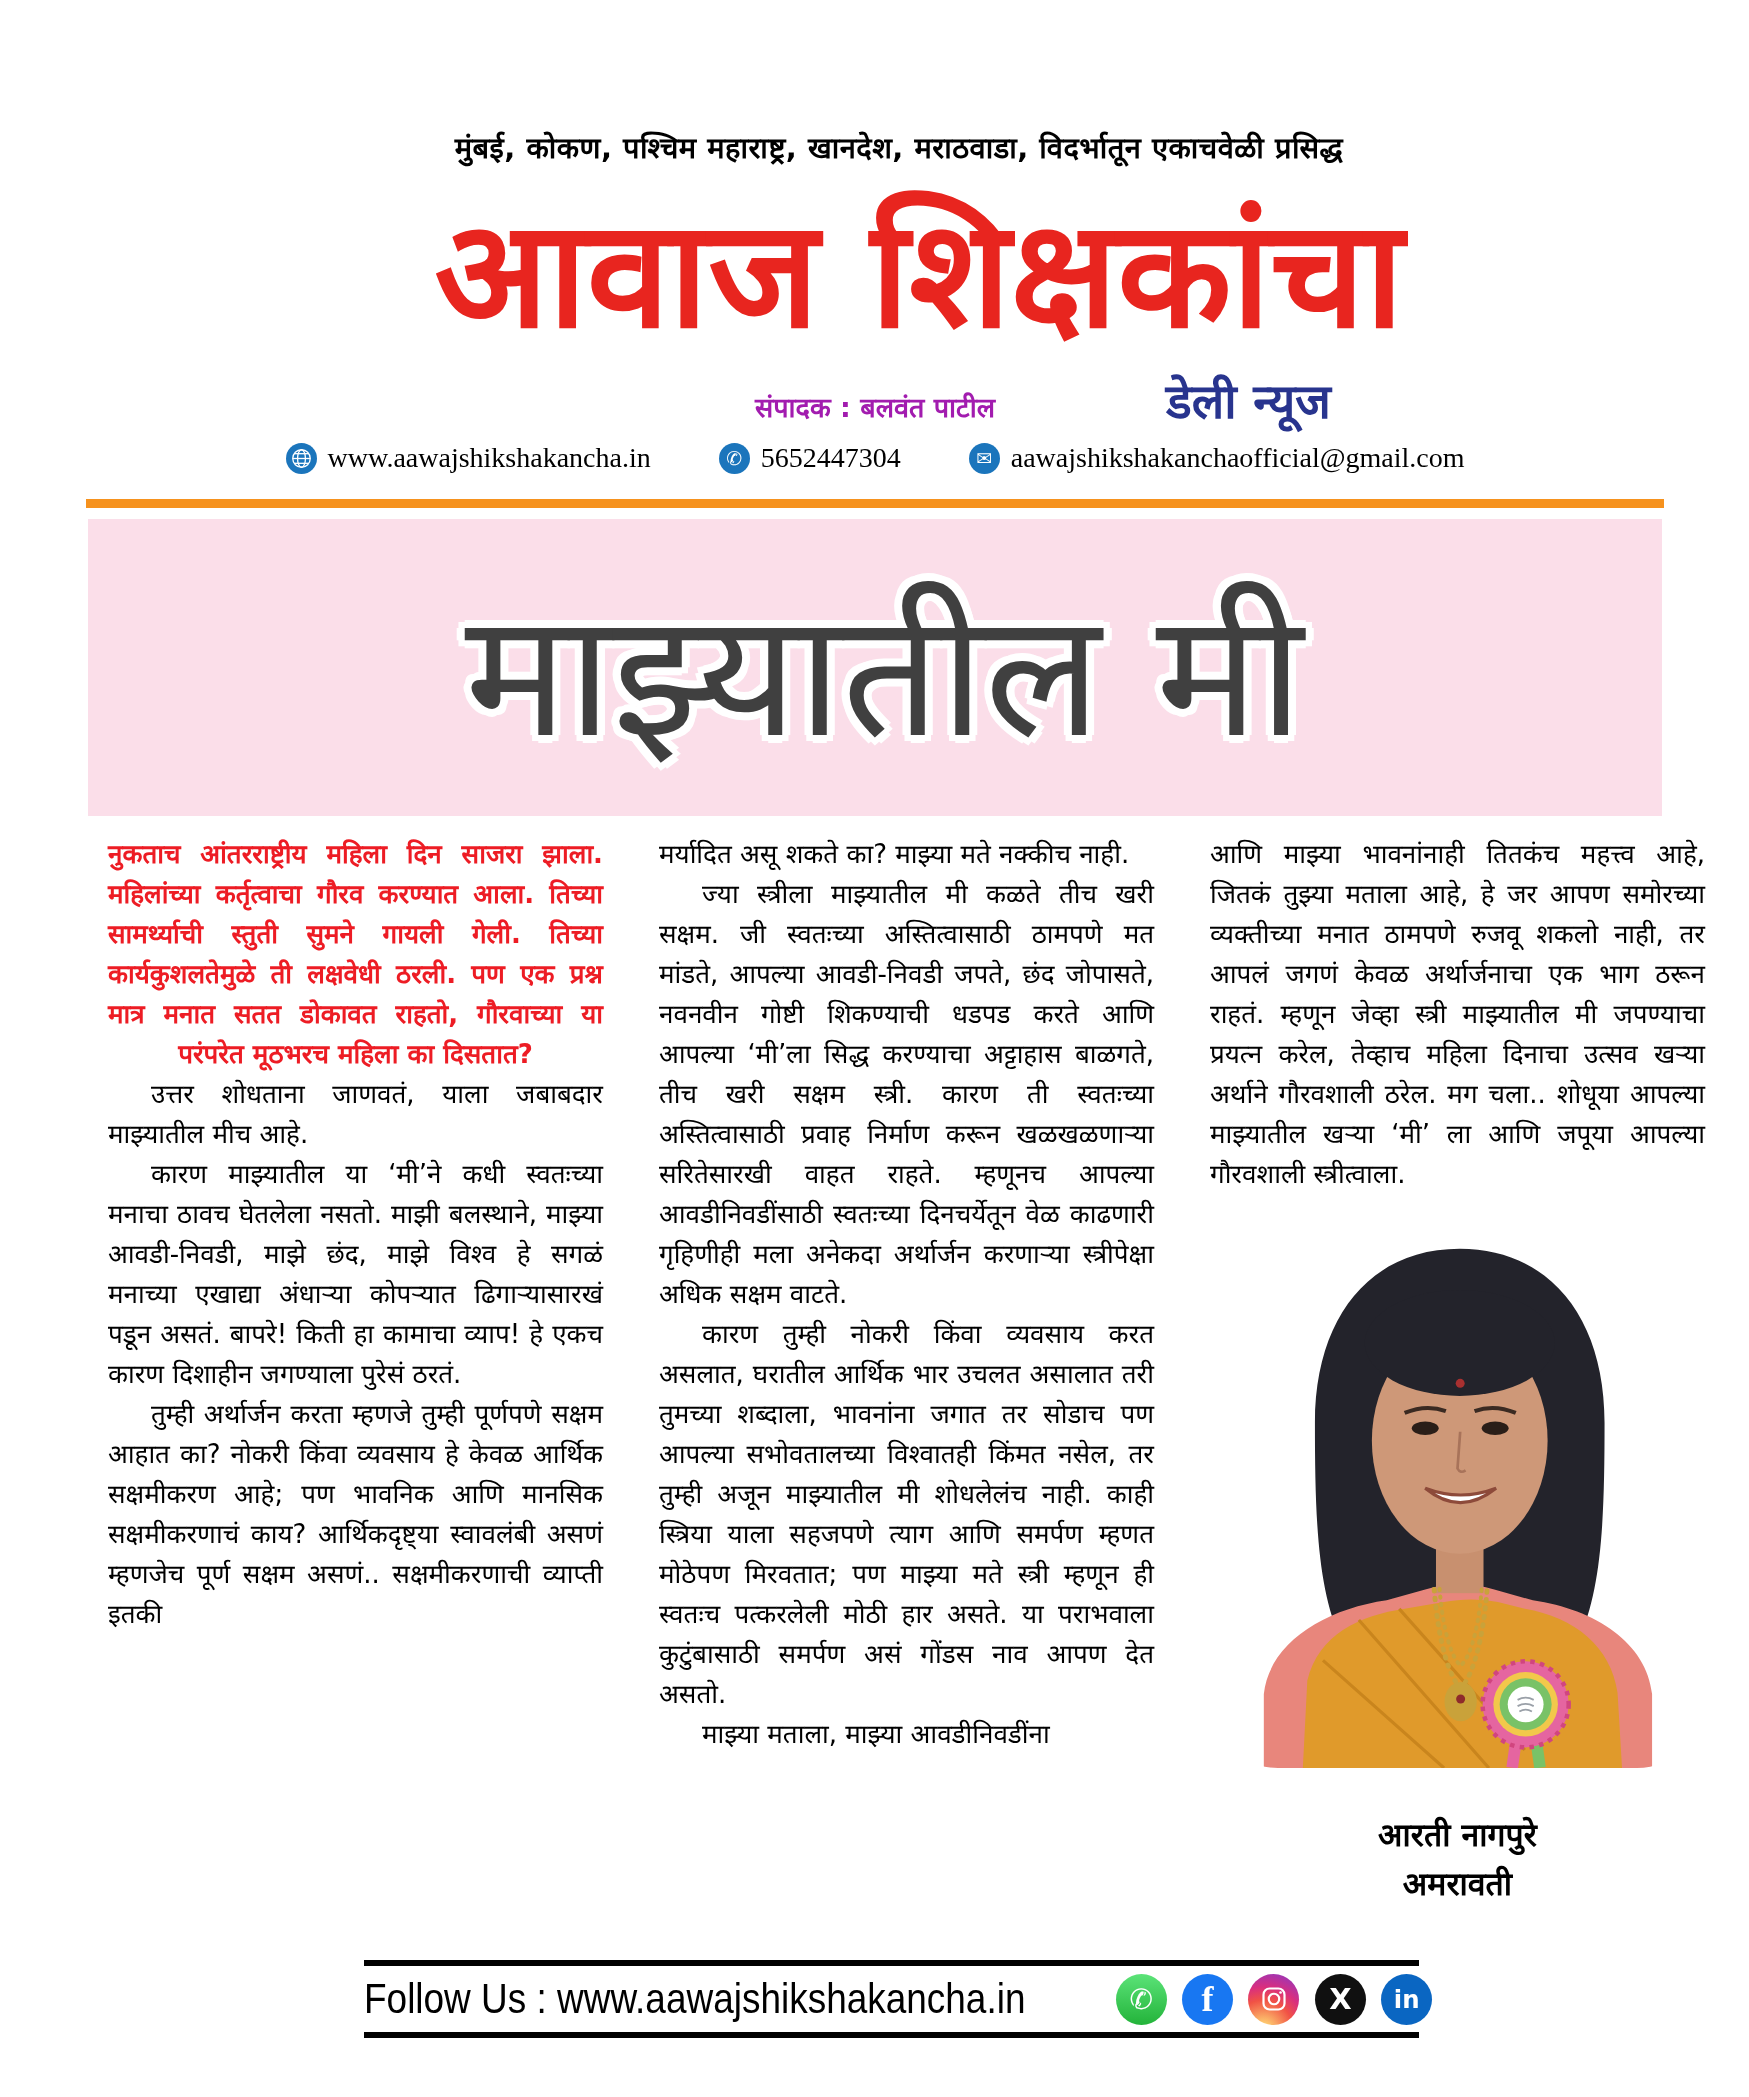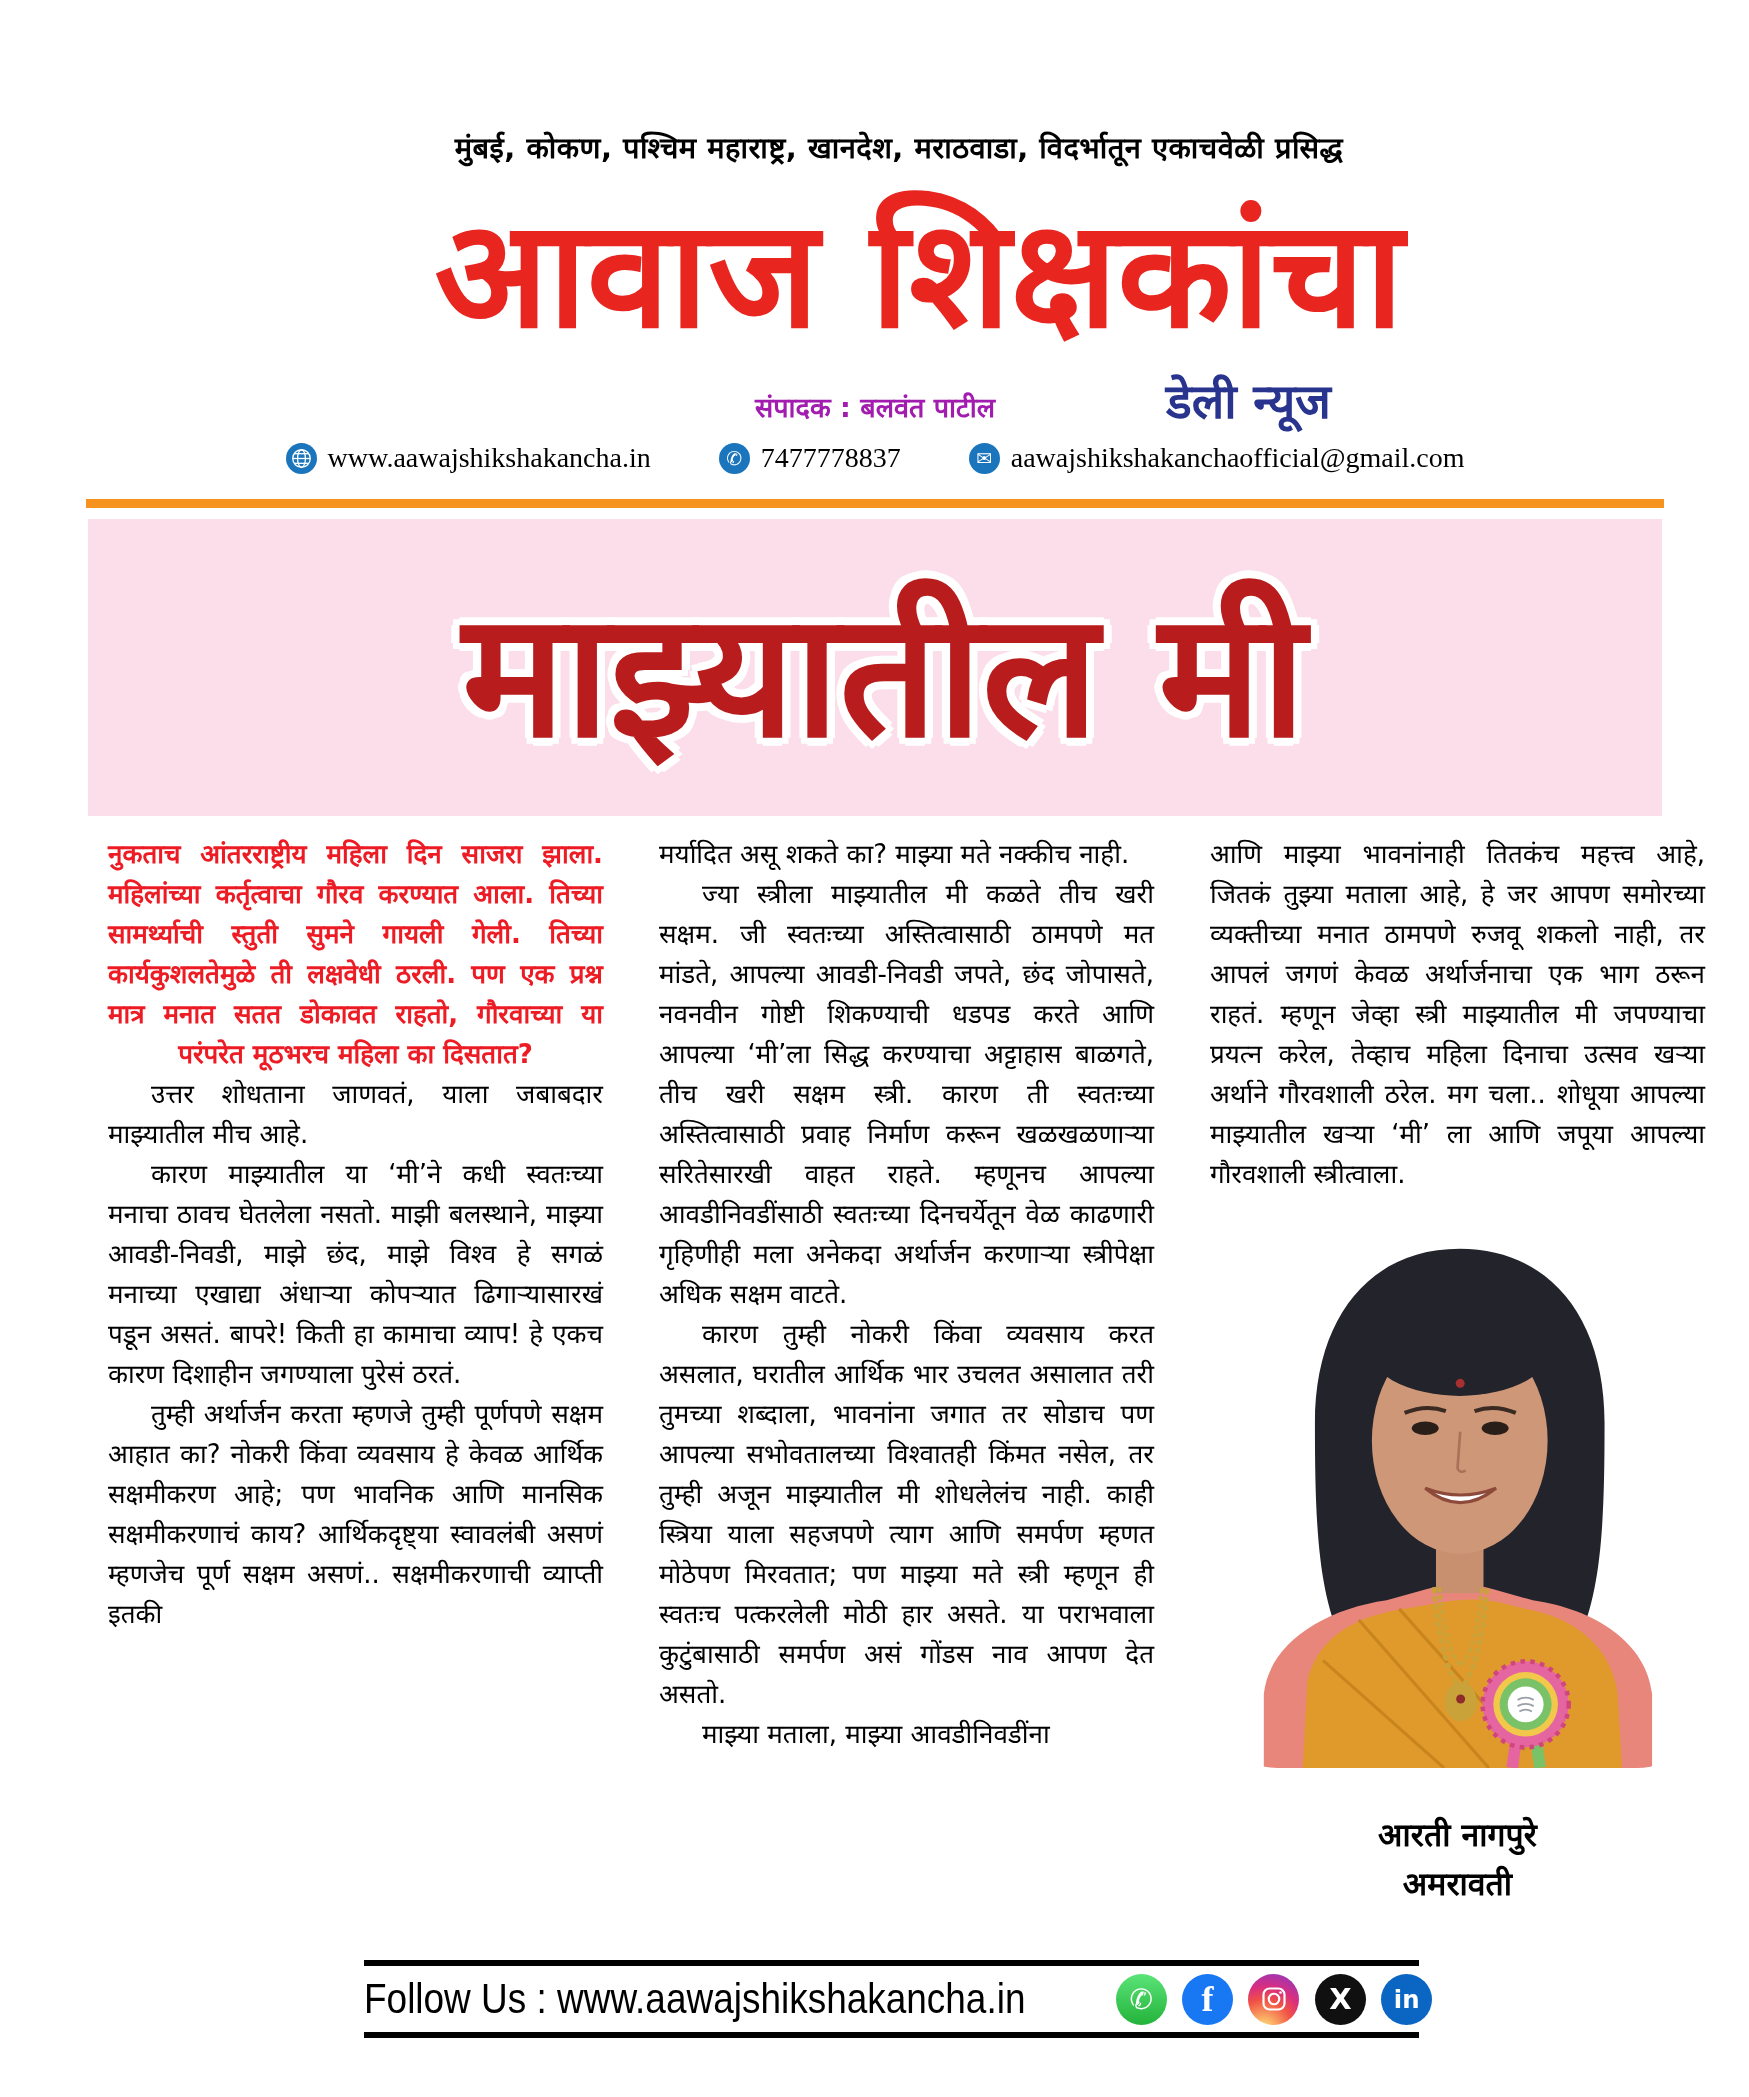--- a/index.html
+++ b/index.html
@@ -61,22 +61,22 @@
     background:#F6921E;
   }
 
   
   .banner{
     top:519px;left:88px;right:88px;height:297px;
     background:#FBDEE9;
     display:flex;align-items:center;justify-content:center;
   }
   .banner-title{
-    font-size:172px;font-weight:bold;
-    color:#b91c1c;
+    font-size:172px;font-weight:normal;
+    color:#404040;
     text-shadow:
       -6.3px -6.3px 0 #fff, 6.3px -6.3px 0 #fff,
       -6.3px 6.3px 0 #fff, 6.3px 6.3px 0 #fff,
       0 -8.1px 0 #fff, 0 8.1px 0 #fff,
       -8.1px 0 0 #fff, 8.1px 0 0 #fff;
     white-space:nowrap;
     margin-left:18px;
   }
 
   
@@ -157,21 +157,21 @@
         <ellipse cx="24" cy="24" rx="9" ry="20"></ellipse>
         <line x1="4" y1="24" x2="44" y2="24"></line>
         <line x1="7" y1="13" x2="41" y2="13"></line>
         <line x1="7" y1="35" x2="41" y2="35"></line>
       </svg>
     </span>
     <span>www.aawajshikshakancha.in</span>
   </div>
   <div class="contact-item">
     <span class="cicon">✆</span>
-    <span>7477778837</span>
+    <span>5652447304</span>
   </div>
   <div class="contact-item">
     <span class="cicon">✉</span>
     <span>aawajshikshakanchaofficial@gmail.com</span>
   </div>
 </div>
 
 <div class="abs orange-bar"></div>
 
 <div class="abs banner">

